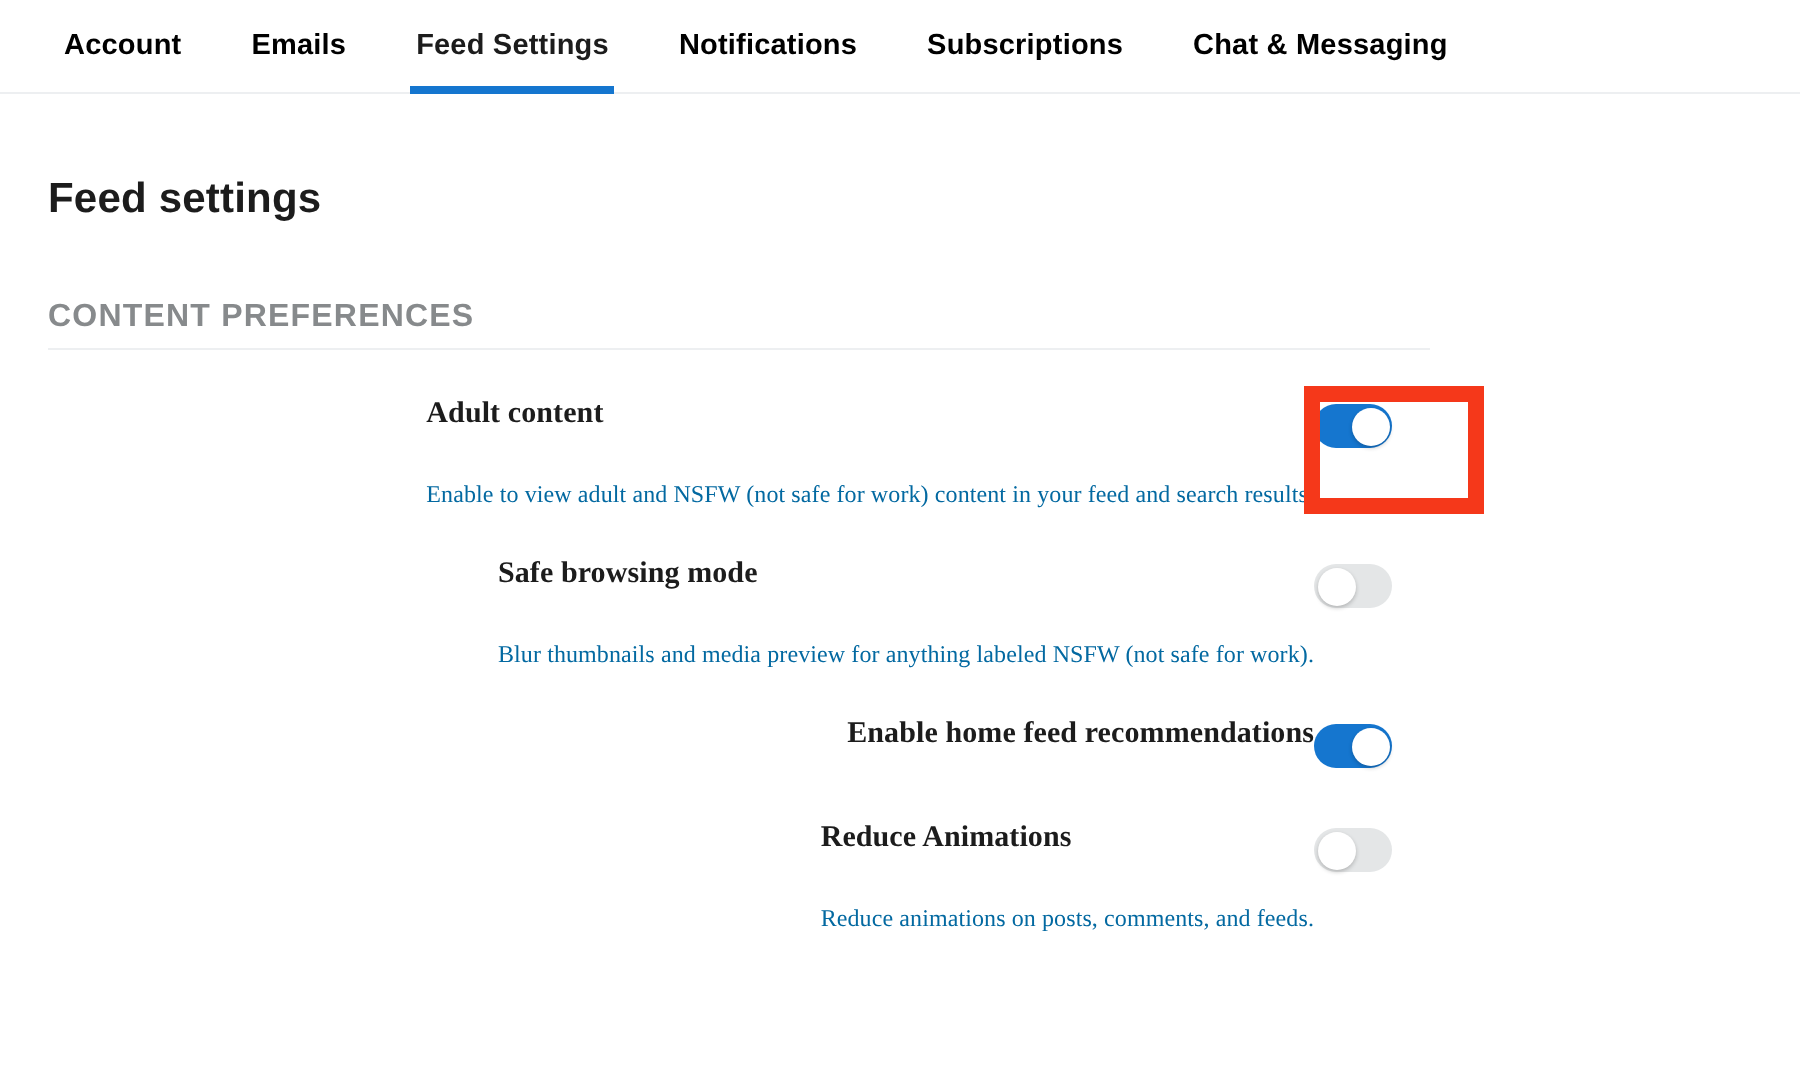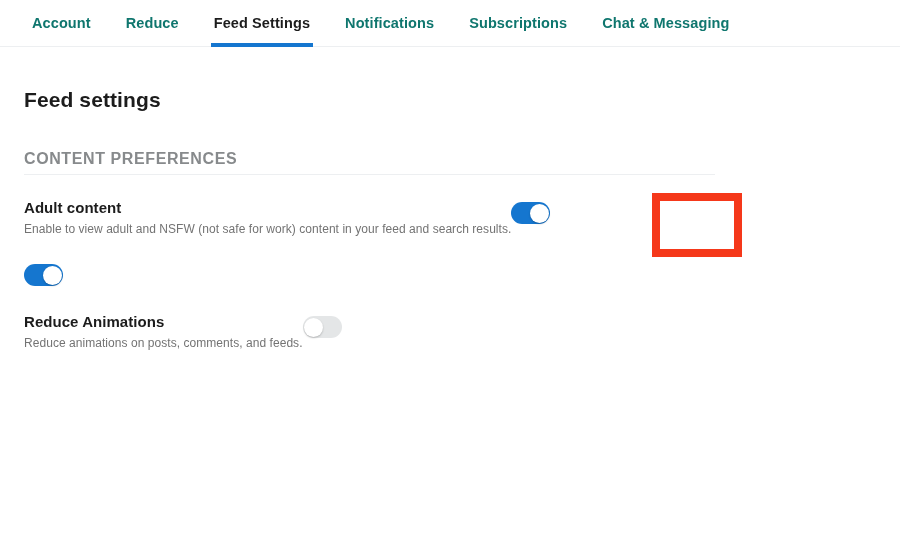--- a/index.html
+++ b/index.html
@@ -26,21 +26,21 @@
     align-items: center;
     padding-left: 32px;
   }
   .tab {
     position: relative;
     height: 47px;
     display: flex;
     align-items: center;
     font-size: 14.5px;
     font-weight: 700;
-    color: #0f766e;
+    color: #000000;
     letter-spacing: 0.1px;
     margin-right: 35px;
     cursor: pointer;
     white-space: nowrap;
   }
   .tab:last-child { margin-right: 0; }
   .tab.active {
     color: #1c1c1c;
   }
   .tab.active .tab-underline {
@@ -80,40 +80,41 @@
   }
 
   
   .rows {
     margin-top: 4px;
   }
   .row {
     position: relative;
     display: flex;
     align-items: flex-start;
-    justify-content: flex-start;
+    justify-content: flex-end;
     width: 691px;
     box-sizing: border-box;
     padding: 19px 0 4px 0;
     min-height: 52px;
+    font-family: Liberation Serif, serif;
   }
   .row-text {
     max-width: 600px;
   }
   .row-label {
     font-size: 15px;
     font-weight: 700;
     color: #1c1c1c;
     letter-spacing: 0.05px;
     line-height: 19px;
   }
   .row-desc {
-    margin-top: 4px;
+    margin-top: 22px;
     font-size: 12px;
-    color: #737373;
+    color: #0369a1;
     line-height: 16px;
     letter-spacing: 0.05px;
   }
   .row-control {
     display: flex;
     align-items: center;
     padding-top: 4px;
     margin-right: 19px;
   }
 
@@ -152,21 +153,21 @@
 </style>
 </head>
 <body>
 
 <div class="tabbar">
   <div class="tab">
     <span>Account</span>
     <span class="tab-underline"></span>
   </div>
   <div class="tab">
-    <span>Reduce</span>
+    <span>Emails</span>
     <span class="tab-underline"></span>
   </div>
   <div class="tab active">
     <span>Feed Settings</span>
     <span class="tab-underline" style="background: rgb(21, 118, 207);"></span>
   </div>
   <div class="tab">
     <span>Notifications</span>
     <span class="tab-underline"></span>
   </div>
@@ -194,23 +195,35 @@
         <div class="row-label">Adult content</div>
         <div class="row-desc">Enable to view adult and NSFW (not safe for work) content in your feed and search results.</div>
       </div>
       <div class="row-control">
         <div class="switch on" style="background: rgb(21, 118, 207);">
           <span class="knob"></span>
         </div>
       </div>
     </div>
 
-
-    <div class="row">
-      <div class="row-text">
+    <div class="row">
+      <div class="row-text">
+        <div class="row-label">Safe browsing mode</div>
+        <div class="row-desc">Blur thumbnails and media preview for anything labeled NSFW (not safe for work).</div>
+      </div>
+      <div class="row-control">
+        <div class="switch off" style="background: rgb(228, 230, 231);">
+          <span class="knob"></span>
+        </div>
+      </div>
+    </div>
+
+    <div class="row">
+      <div class="row-text">
+        <div class="row-label">Enable home feed recommendations</div>
       </div>
       <div class="row-control">
         <div class="switch on" style="background: rgb(21, 118, 207);">
           <span class="knob"></span>
         </div>
       </div>
     </div>
 
 
     <div class="row">

